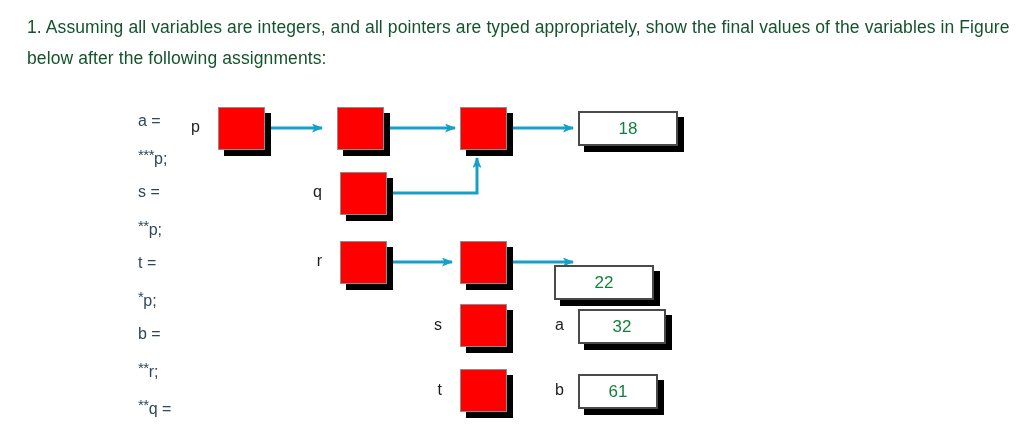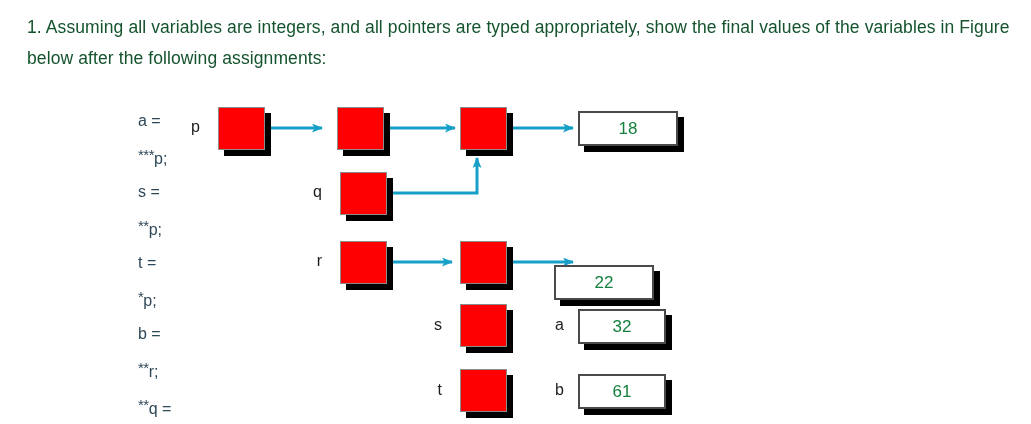--- a/index.html
+++ b/index.html
@@ -218,19 +218,19 @@
 
   <div class="var-label" style="left:420px; top:381px; width:22px;">t</div>
 
   <div class="node" style="left:460px; top:369px; width:47px; height:43px;">
     <div class="shadow"></div>
     <div class="face"></div>
   </div>
 
   <div class="var-label" style="left:542px; top:381px; width:22px;">b</div>
 
-  <div class="node valuebox" style="left:578px; top:374px; width:88px; height:35px;">
+  <div class="node valuebox" style="left:578px; top:374px; width:80px; height:35px;">
     <div class="shadow"></div>
     <div class="face"></div>
     <div class="value">61</div>
   </div>
 
 </div>
 
 </body></html>

